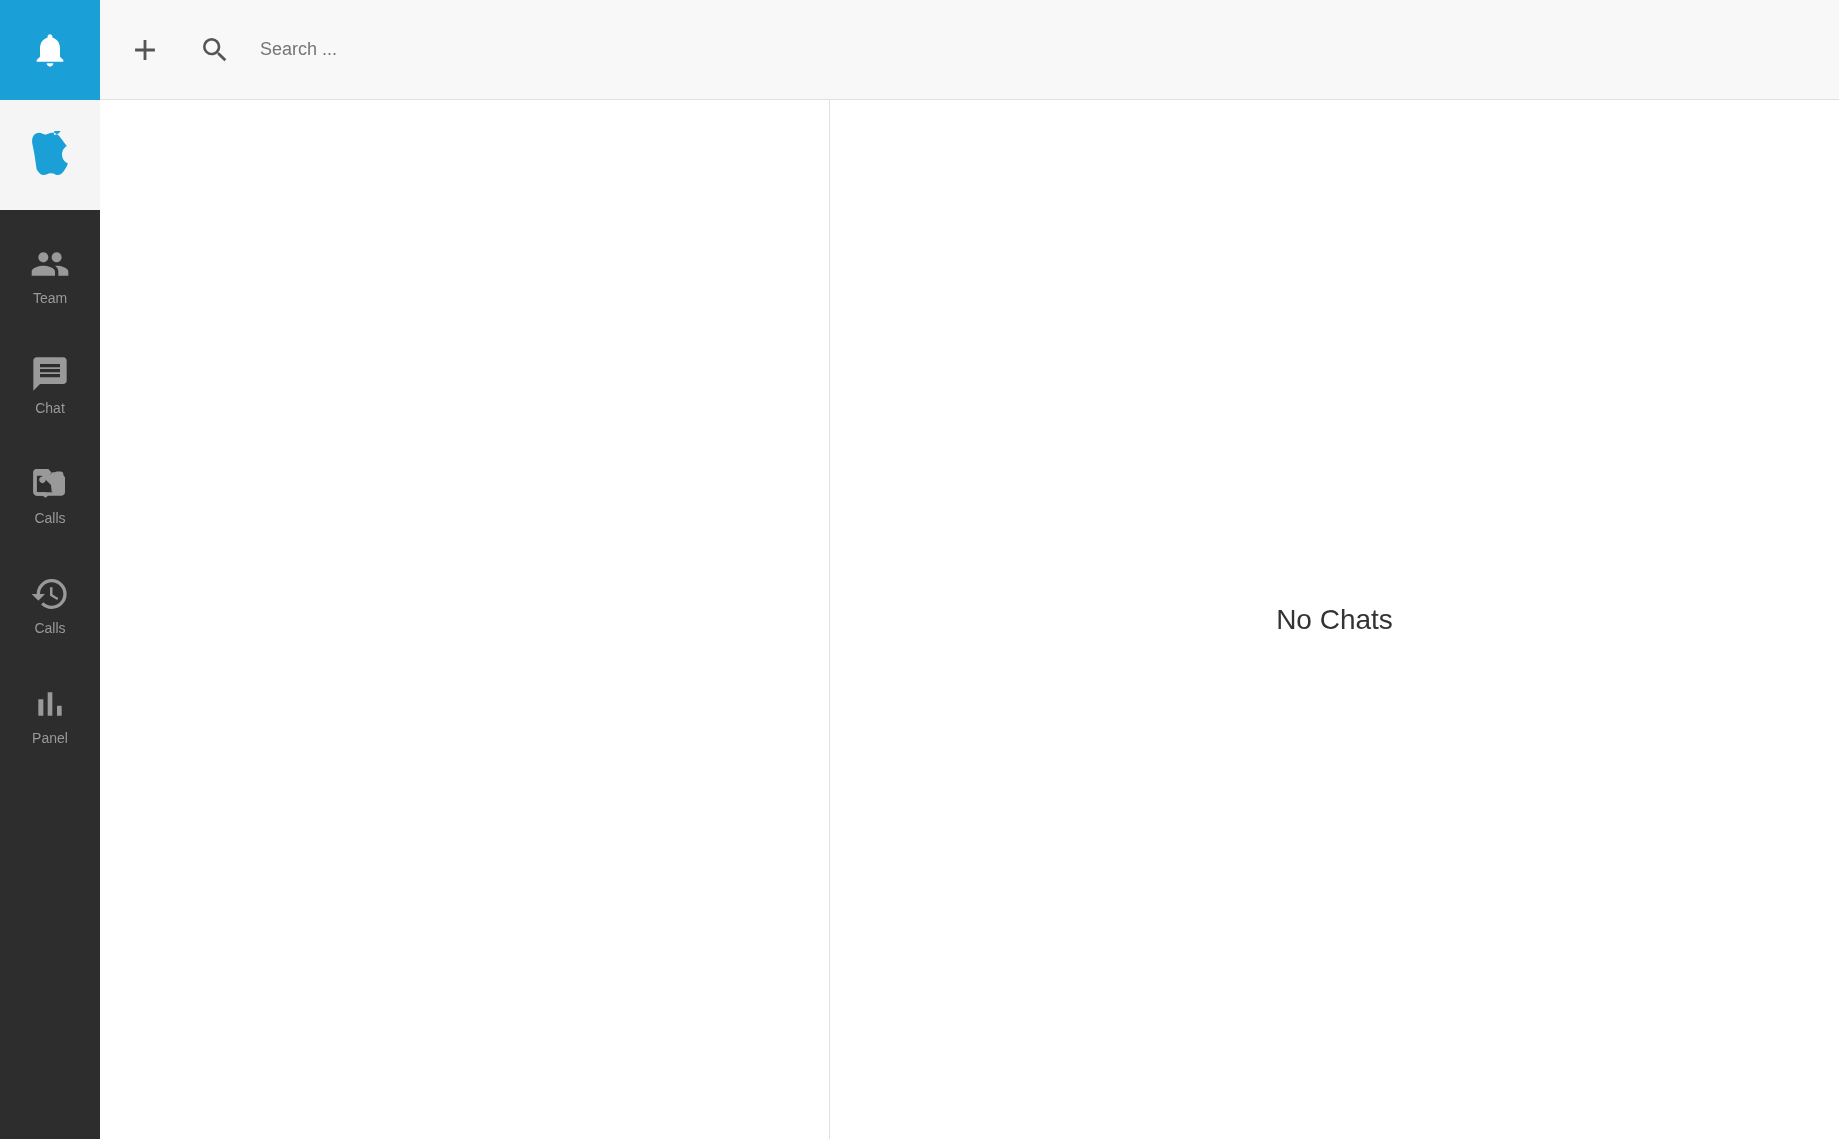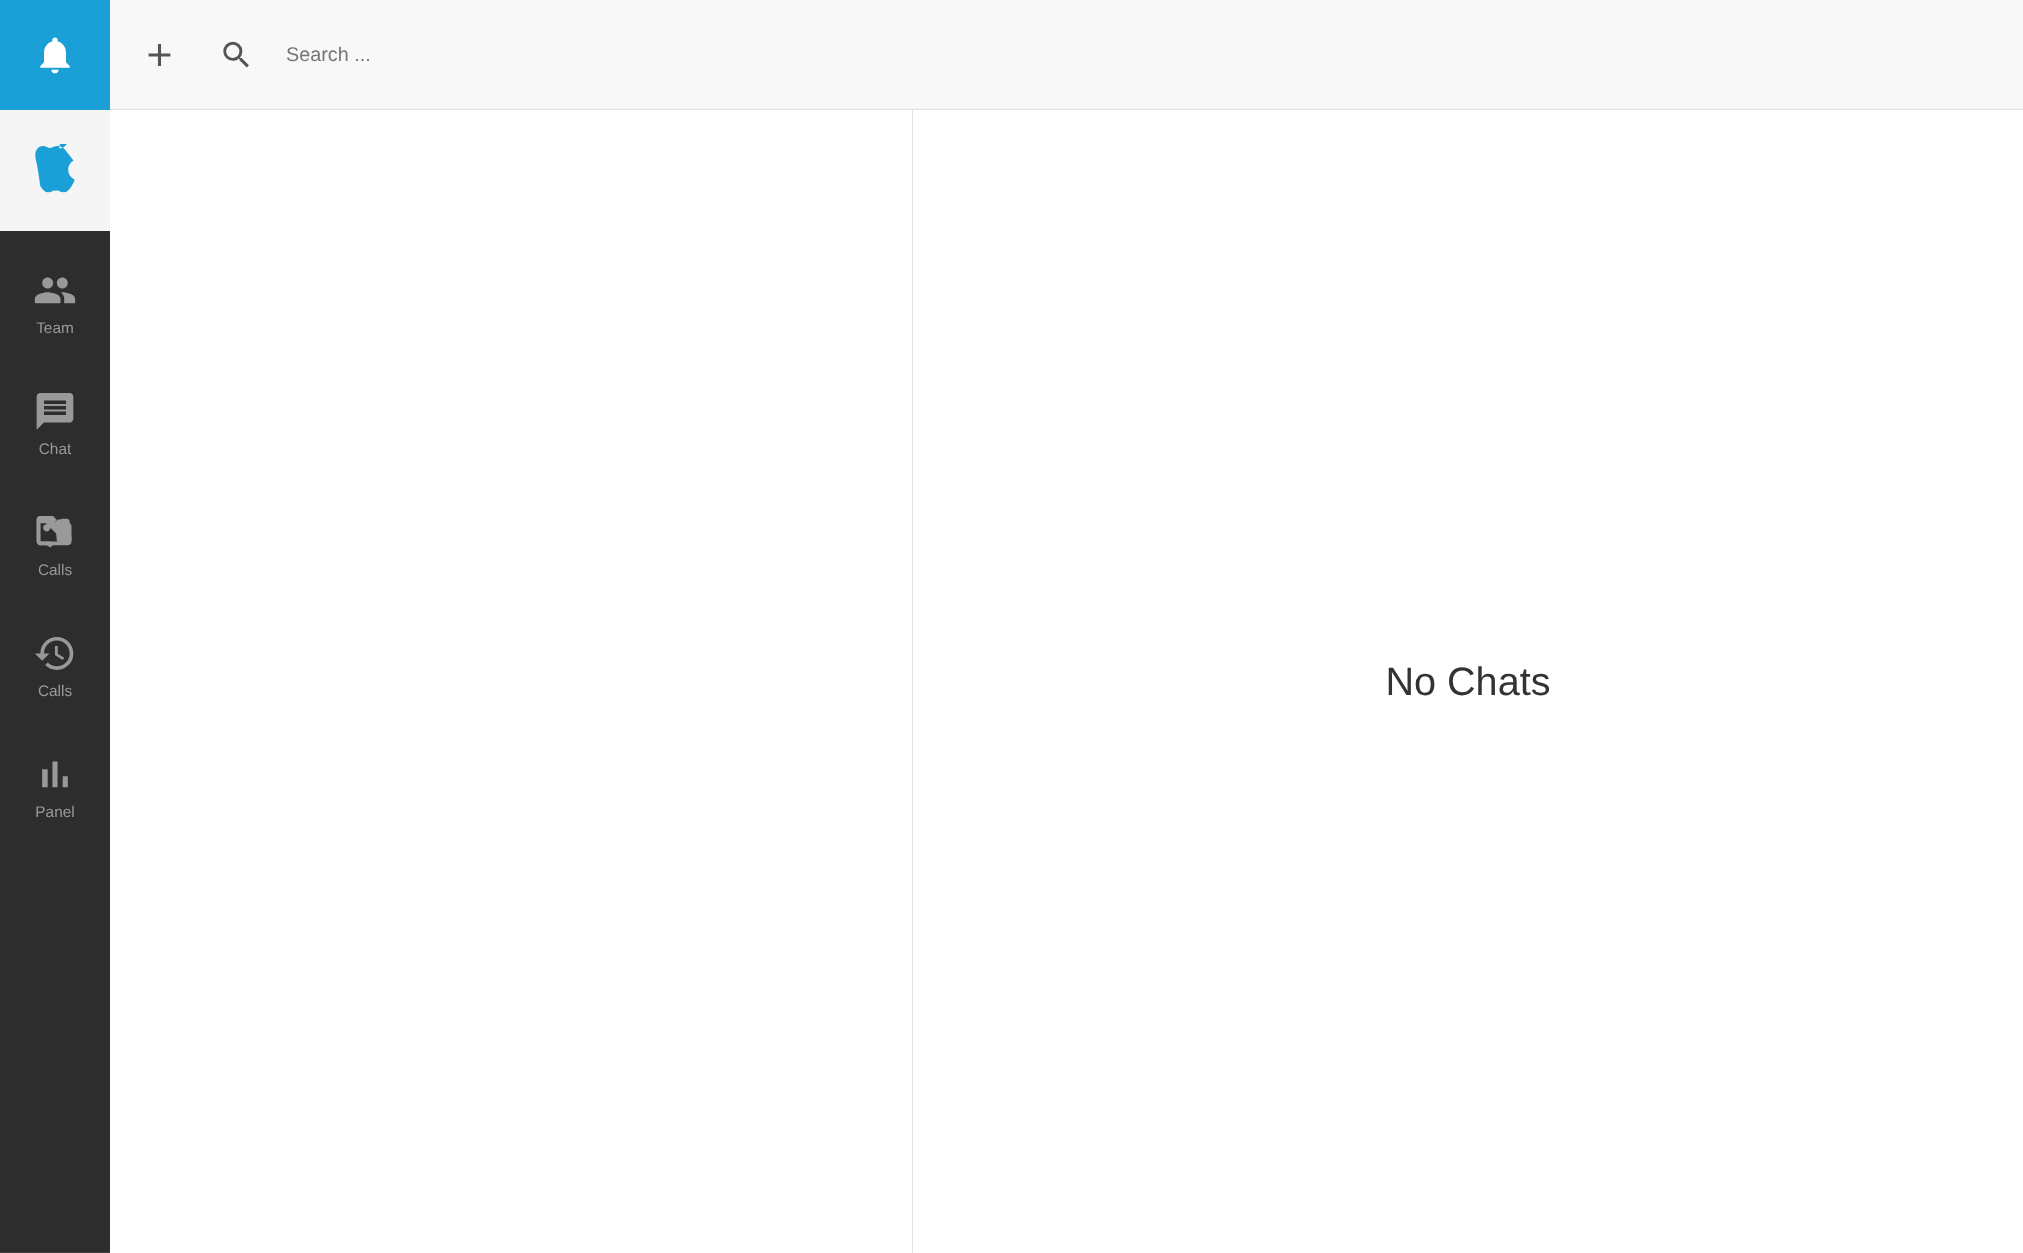--- a/index.html
+++ b/index.html
@@ -178,21 +178,21 @@
     .right-panel {
       flex: 1;
       height: 100%;
       background: #fff;
       display: flex;
       align-items: center;
       justify-content: center;
     }
 
     .no-chats-text {
-      font-size: 36px;
+      font-size: 28px;
       color: #333;
       font-weight: 400;
     }
   </style>
 </head>
 <body>
 
 <div class="icon-rail">
 
   <div class="icon-rail-top">

